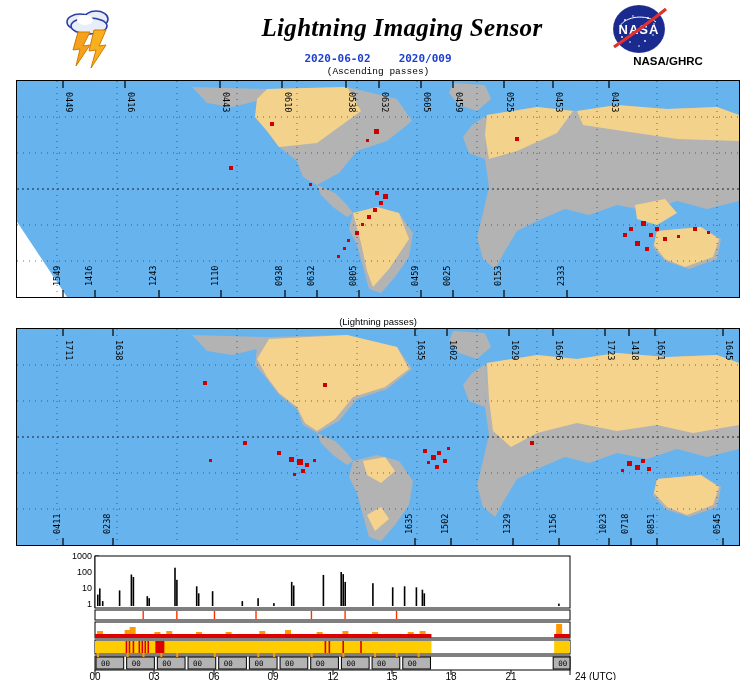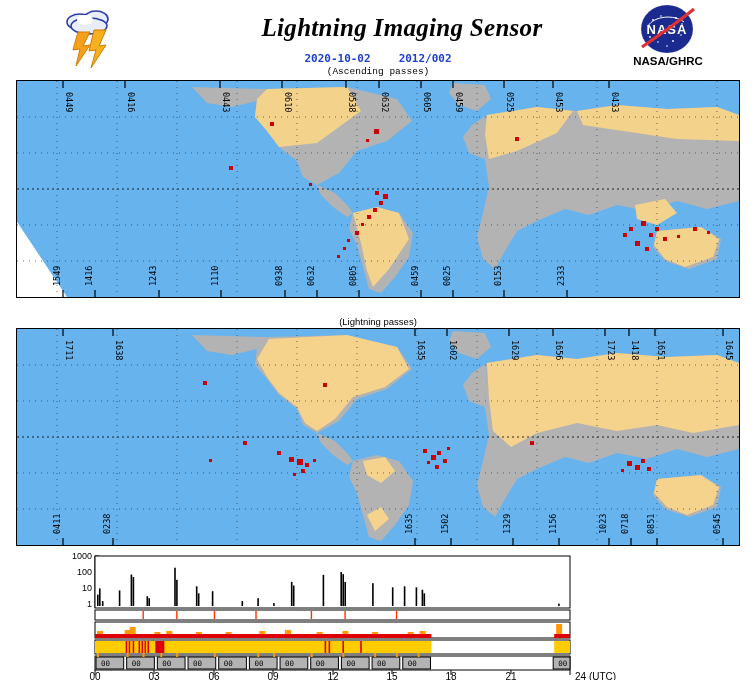--- a/index.html
+++ b/index.html
@@ -10,21 +10,21 @@
   .storm-icon{position:absolute;left:58px;top:6px;width:66px;height:64px;}
   .title{position:absolute;left:0;top:14px;width:756px;text-align:center;
          font-family:"Liberation Serif",serif;font-style:italic;font-weight:bold;
          font-size:25px;color:#000;letter-spacing:.3px;margin-left:24px;}
   .datesline{position:absolute;left:0;top:52px;width:756px;text-align:center;
          font-family:"DejaVu Sans Mono",monospace;font-weight:bold;font-size:11px;color:#1c3fd0;}
   .datesline .d2{margin-left:28px;}
   .passlabel{position:absolute;left:0;width:756px;text-align:center;font-size:9.5px;color:#000;}
   .passlabel.asc{top:66px;font-family:Liberation Mono, monospace;}
   .passlabel.desc{top:316px;}
-  .nasa-logo{position:absolute;left:628px;top:4px;width:78px;height:50px;}
+  .nasa-logo{position:absolute;left:600px;top:4px;width:78px;height:50px;}
   .msfc{position:absolute;left:610px;top:55px;width:116px;text-align:center;
         font-size:11.5px;font-weight:bold;color:#000;}
 
   
   .map{position:absolute;border:1px solid #000;background:#ffffff;overflow:hidden;}
   #map-asc{left:16px;top:80px;width:722px;height:216px;}
   #map-desc{left:16px;top:328px;width:722px;height:216px;}
   .map svg{display:block;}
   .tick-label{font-family:"DejaVu Sans Mono",monospace;font-size:8.5px;fill:#000;}
 
@@ -45,21 +45,21 @@
         <ellipse cx="27" cy="14" rx="8" ry="5" fill="#ffffff" stroke="none"></ellipse>
         <polygon points="20,26 32,26 25,40 32,39 18,60 22,43 15,44" fill="#f5a11e" stroke="#d07c00" stroke-width="1"></polygon>
         <polygon points="36,24 48,24 41,40 48,39 33,62 38,44 31,45" fill="#f8b01e" stroke="#d07c00" stroke-width="1"></polygon>
       </g>
     </svg>
   </div>
 
   <div class="title">Lightning Imaging Sensor</div>
 
   <div class="datesline">
-    <span class="d1">2020-10-02</span><span class="d2">2012/002</span>
+    <span class="d1">2020-06-02</span><span class="d2">2020/009</span>
   </div>
 
   <div class="passlabel asc">(Ascending passes)</div>
 
   <div class="nasa-logo">
     <svg width="78" height="50" viewBox="0 0 78 50">
       <ellipse cx="39" cy="25" rx="26" ry="24" fill="#1a2a8f"></ellipse>
       <g fill="none" stroke="#ffffff" stroke-width="1">
         <path d="M20 22 C26 12, 46 10, 56 18"></path>
       </g>

